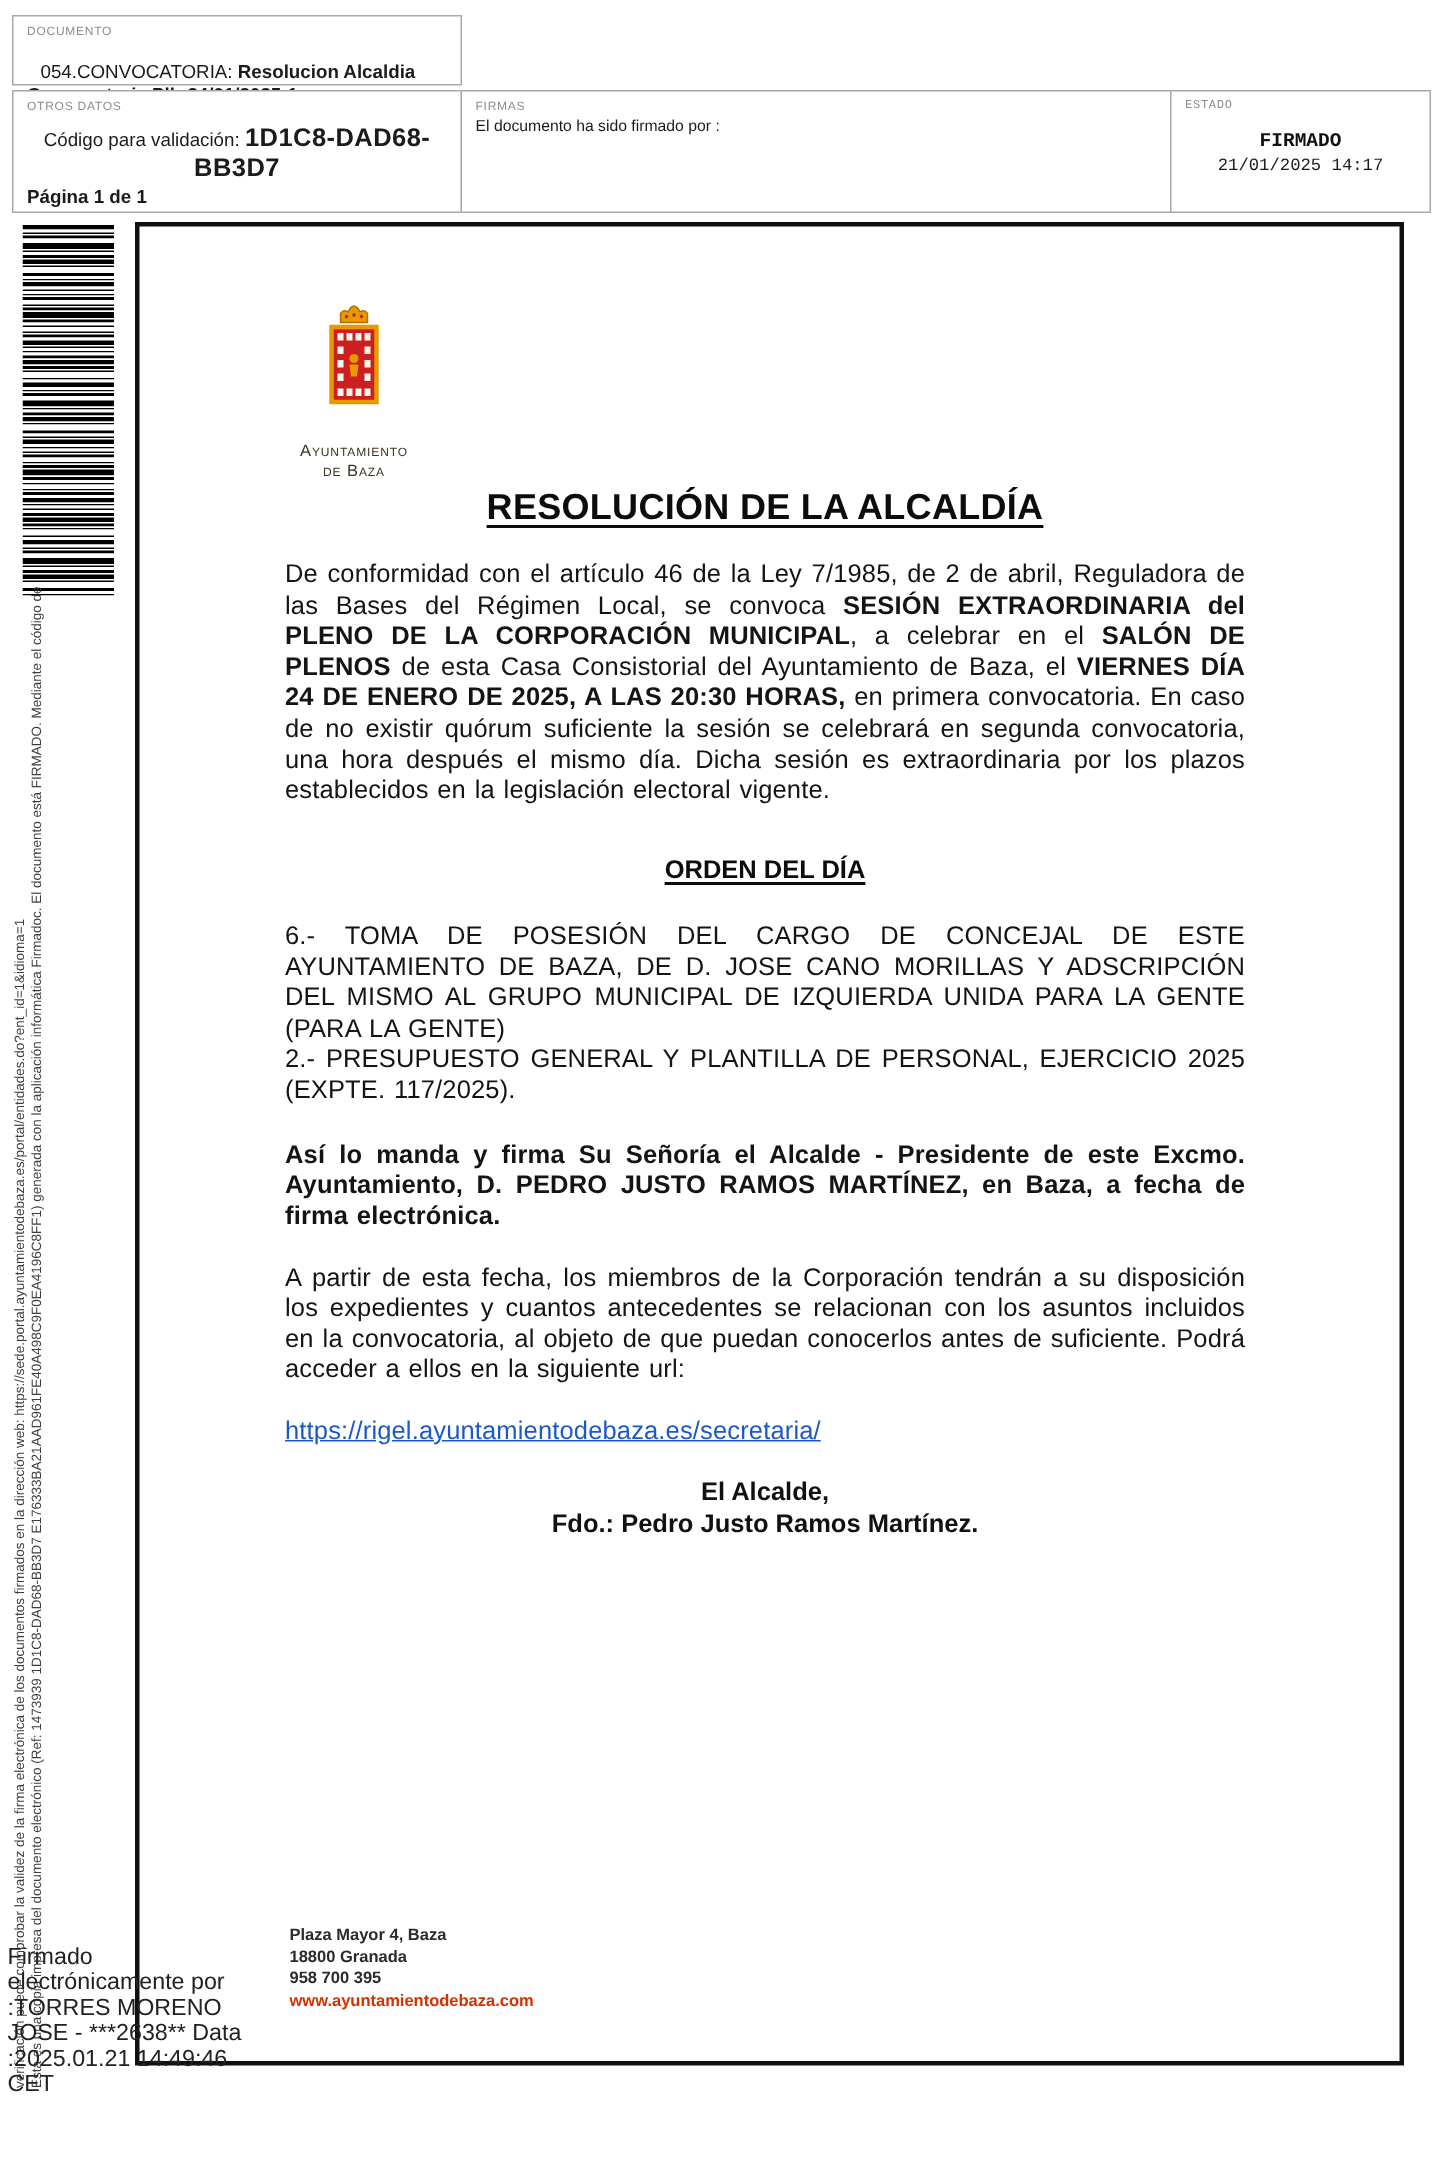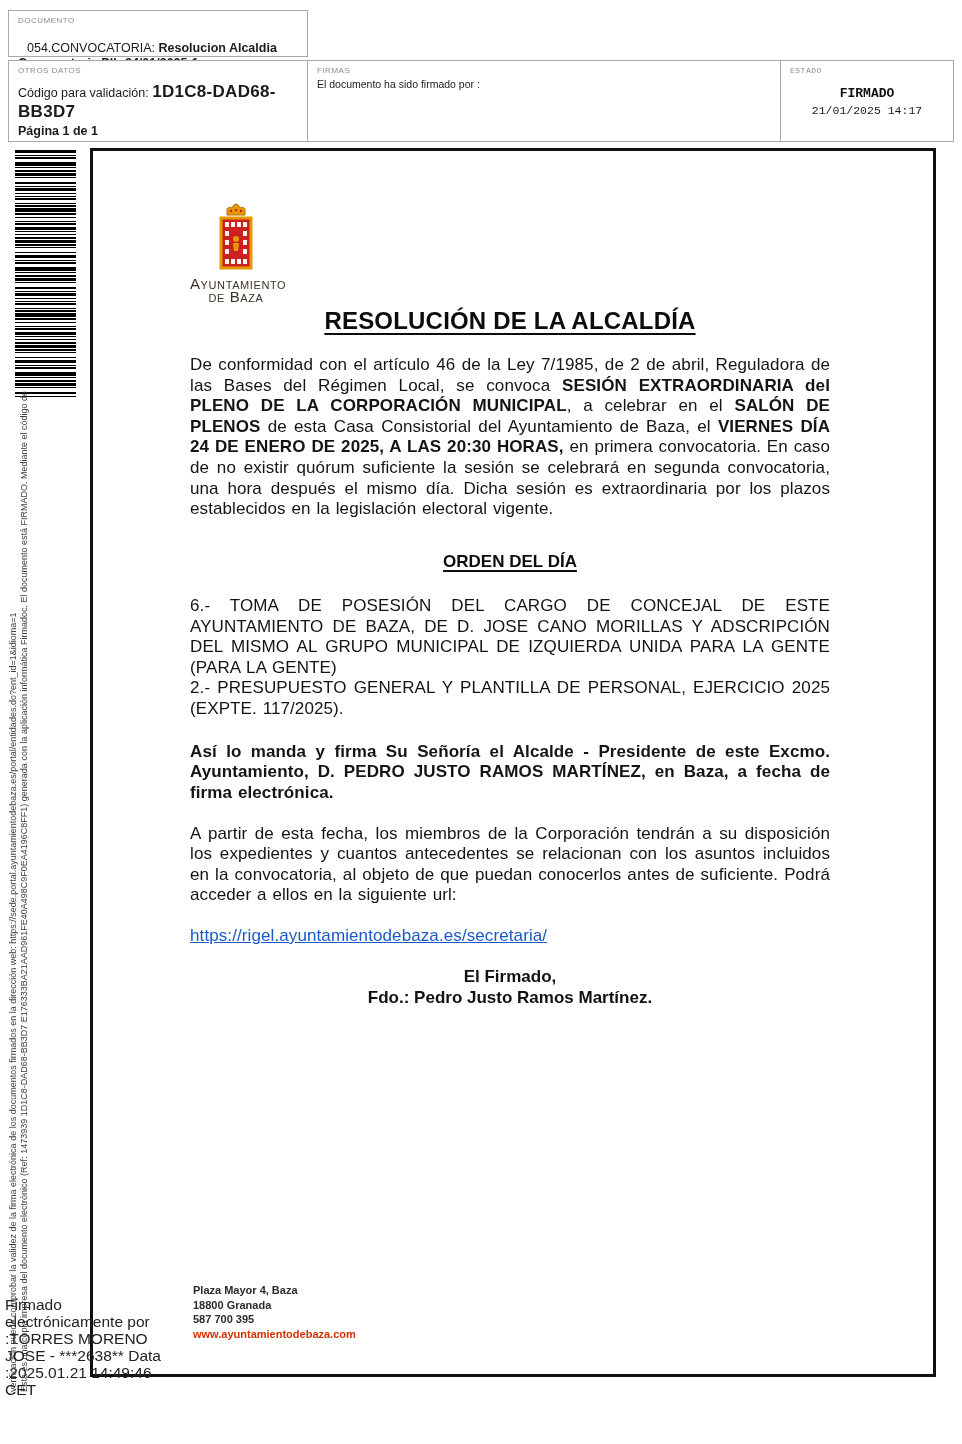--- a/index.html
+++ b/index.html
@@ -16,21 +16,21 @@
   .hrow2 { height:82px; }
   .hcell { border:1px solid #a9a9a9; background:#fff; padding:5px 9px; position:relative; }
   .hcell + .hcell { margin-left:-1px; }
   .c-doc, .c-otros { width:300px; }
   .c-ident { flex:1; }
   .c-firmas { width:474px; }
   .c-estado { flex:1;font-family:Liberation Mono, monospace; }
   .hlabel { font-size:8px; color:#8c8c8c; letter-spacing:.5px; }
   .doc-value { font-size:12.5px; color:#1b1b1b; margin-top:16px; line-height:15px; }
   .doc-value .ind { padding-left:9px; }
-  .otros-line { font-size:12.5px; margin-top:7px; color:#1b1b1b; }
+  .otros-line { font-size:12.5px; margin-top:7px; color:#1b1b1b;text-align:center; }
   .code { font-size:17px; font-weight:bold; letter-spacing:.3px; }
   .page-line { font-size:12.5px; font-weight:bold; margin-top:2px; color:#1b1b1b; }
   .firmas-body { margin-top:3px; }
   .firmas-line { font-size:10.5px; line-height:12.5px; color:#1b1b1b; }
   .estado-body { text-align:center; margin-top:11px; }
   .status { font-size:13px; font-weight:bold; color:#111; }
   .status-dt { font-size:11.5px; margin-top:3px; color:#1b1b1b; }
 
   
   .barcode { position:absolute; left:15px; top:150px; width:61px; height:248px; overflow:hidden; }
@@ -47,21 +47,21 @@
   }
 
   
   .page-frame {
     position:absolute; left:90px; top:148px; width:846px; height:1229px;
     border:3px solid #101010; background:#fff;
   }
   .content { position:absolute; left:97px; top:0; width:640px; }
 
   .logo-block { margin-top:52px; width:92px; text-align:center; }
-  .logo-caption { font-size:15px; line-height:13px; color:#3d3323; font-variant:small-caps; letter-spacing:.6px; margin-top:2px; }
+  .logo-caption { font-size:11px; line-height:13px; color:#3d3323; font-variant:small-caps; letter-spacing:.6px; margin-top:19px; }
 
   .doc-title {
     margin-top:4px; text-align:center; font-size:24px; font-weight:bold; color:#0c0c0c;
     text-decoration:underline; text-decoration-thickness:2px; text-underline-offset:4px;
     letter-spacing:.2px;
   }
 
   .para {
     font-size:17px; line-height:20.6px; text-align:justify; color:#141414;
     letter-spacing:.1px; word-spacing:1px;
@@ -315,27 +315,27 @@
 
       <p class="para p2">Así lo manda y firma Su Señoría el Alcalde - Presidente de este Excmo. Ayuntamiento, D. PEDRO JUSTO RAMOS MARTÍNEZ, en Baza, a fecha de firma electrónica.</p>
 
       <p class="para p3">A partir de esta fecha, los miembros de la Corporación tendrán a su disposición los expedientes y cuantos antecedentes se relacionan con los asuntos incluidos en la convocatoria, al objeto de que puedan conocerlos antes de suficiente. Podrá acceder a ellos en la siguiente url:</p>
 
       <div class="link-row">
         <a href="#" class="doc-link">https://rigel.ayuntamientodebaza.es/secretaria/</a>
       </div>
 
       <div class="sig">
-        <div>El Firmado,</div>
+        <div>El Alcalde,</div>
         <div>Fdo.: Pedro Justo Ramos Martínez.</div>
       </div>
 
     </div>
 
     <div class="footer-address">
       <div>Plaza Mayor 4, Baza</div>
       <div>18800 Granada</div>
-      <div>587 700 395</div>
+      <div>958 700 395</div>
       <a href="#" class="footer-web">www.ayuntamientodebaza.com</a>
     </div>
   </div>
 
 </div>
 
 </body></html>

